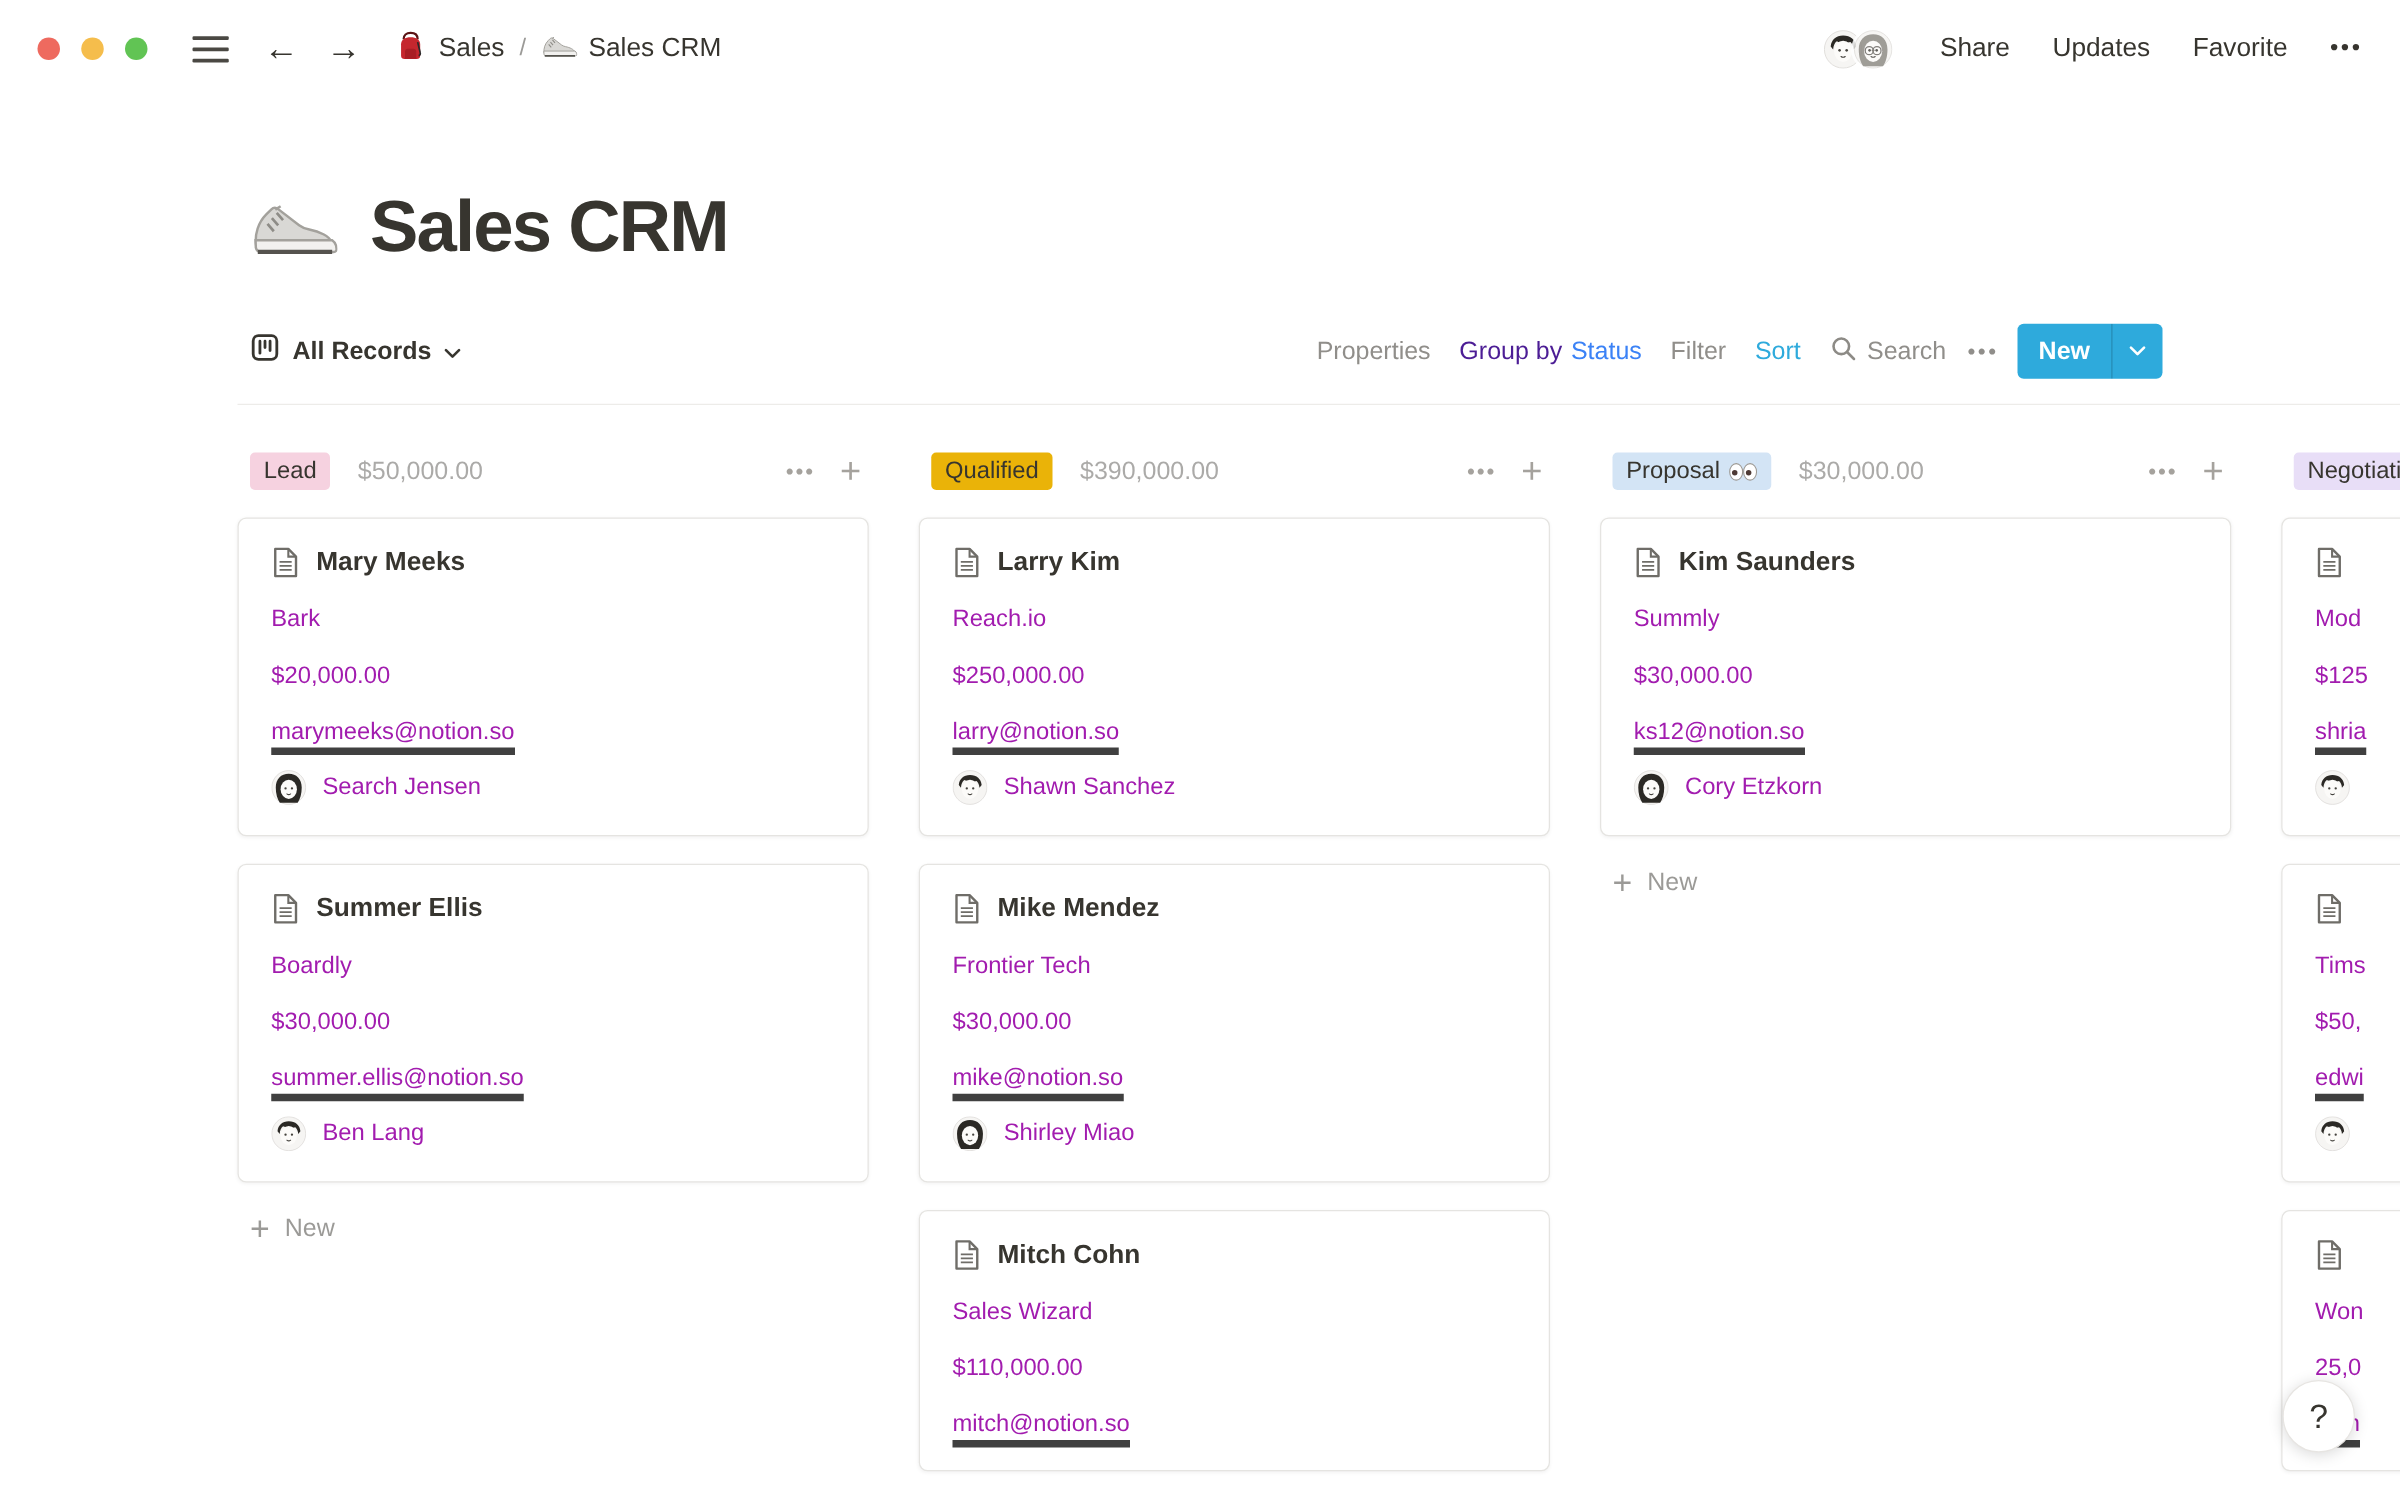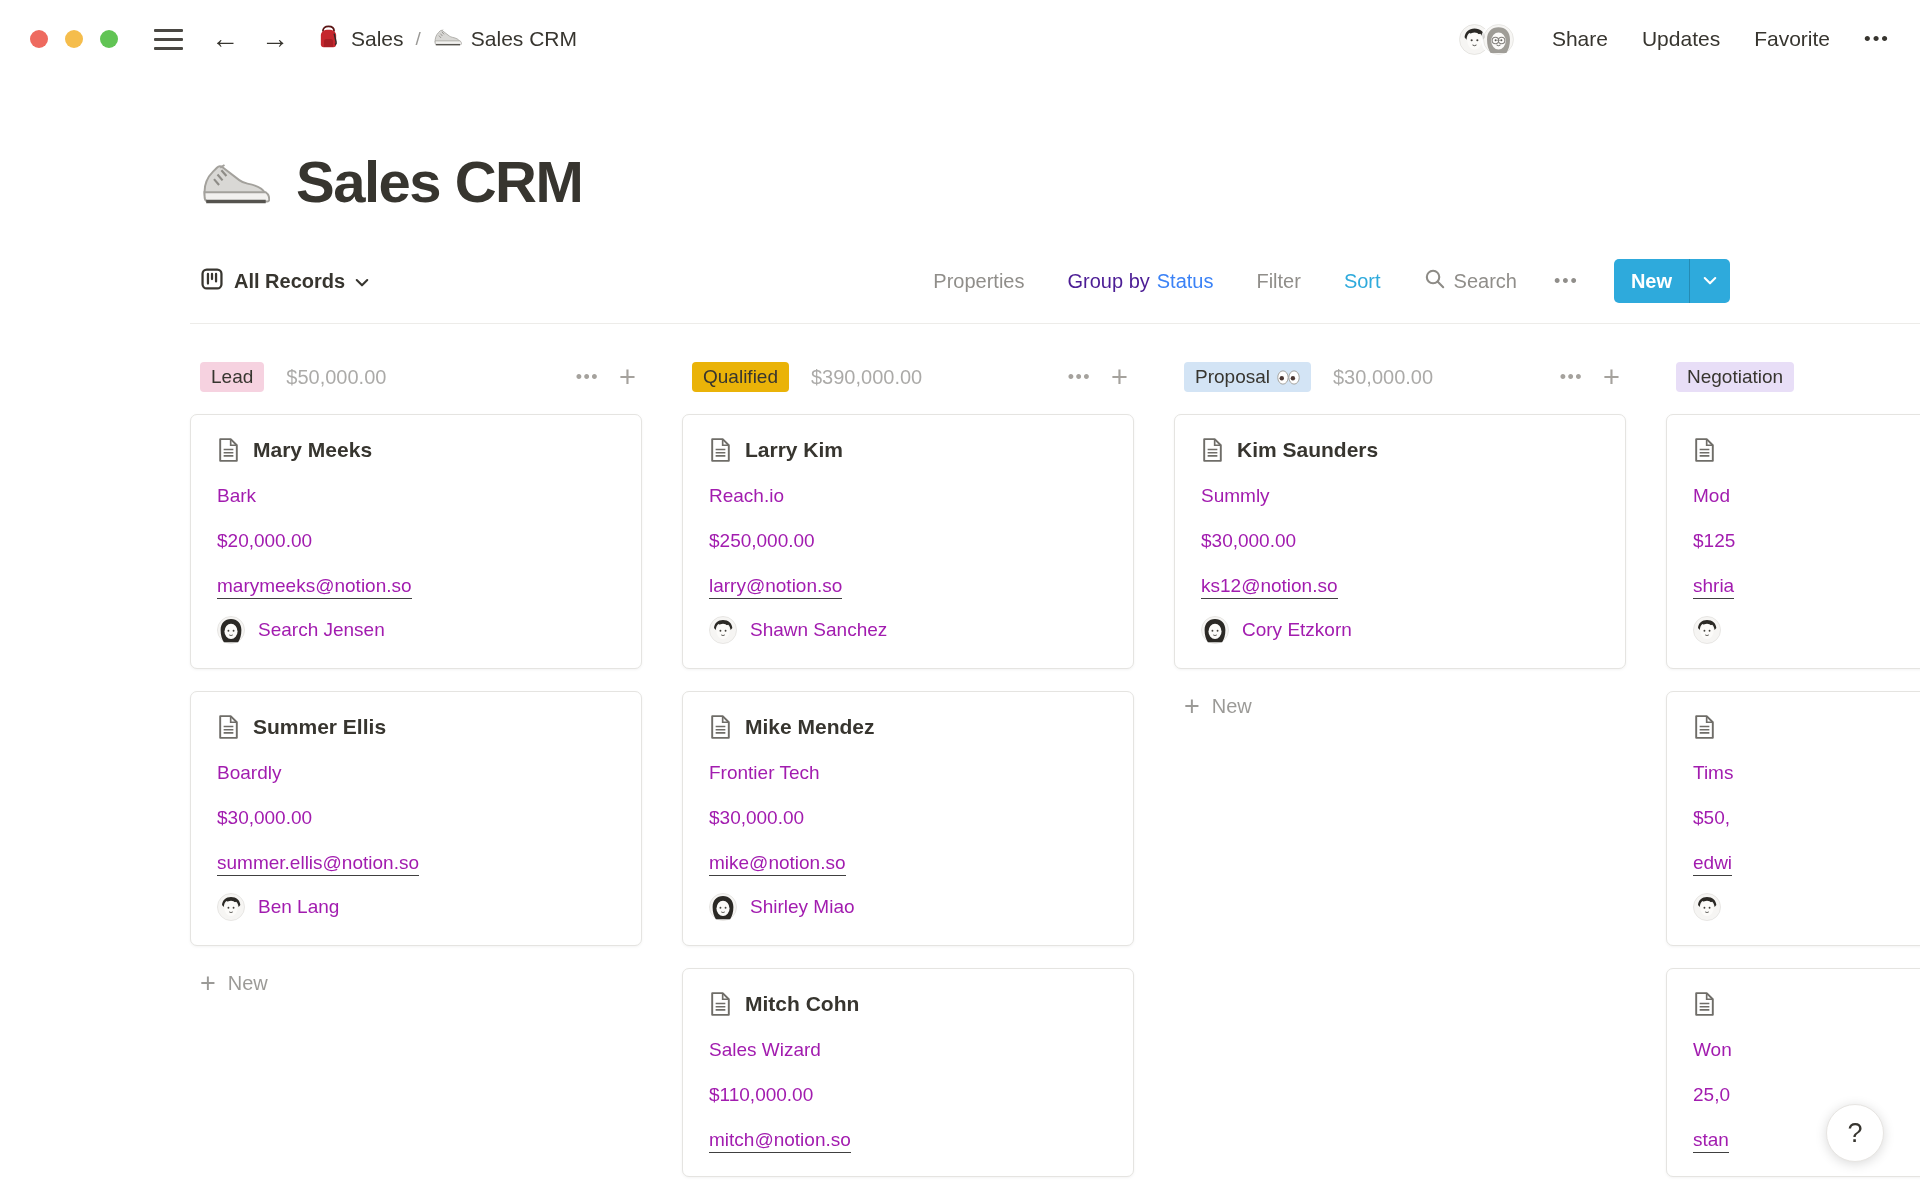--- a/index.html
+++ b/index.html
@@ -28,53 +28,53 @@
   .content { padding-left:190px; }
   .title-row { display:flex; align-items:center; gap:26px; margin:70px 0 0 10px; }
   .title-icon { width:70px; height:48px; }
   .page-title { font-size:58px; font-weight:700; letter-spacing:-1.5px; color:#37352f; }
 
   
   .toolbar { display:flex; align-items:center; margin-top:44px; padding:0 190px 20px 10px;
     border-bottom:1px solid #edece9; }
   .view-tab { display:flex; align-items:center; gap:10px; font-size:20px; font-weight:700; cursor:pointer; }
   .view-tab .chev { display:flex; margin-top:3px; color:#37352f; }
-  .toolbar-right { margin-left:auto; display:flex; align-items:center; gap:43px; }
+  .toolbar-right { margin-left:auto; display:flex; align-items:center; gap:23px; }
   .tb-gray { color:#908e8a; font-size:20px; cursor:pointer; }
   .groupby { display:flex; gap:7px; font-size:20px; cursor:pointer; }
   .groupby .gb-label { color:#4c1d95; }
   .groupby .gb-value { color:#3b82f6;text-align:center; }
   .sort-btn { font-size:20px; cursor:pointer; }
   .search-group { display:flex; align-items:center; gap:8px; cursor:pointer; }
   .toolbar-more { color:#908e8a; font-size:18px; letter-spacing:2px; cursor:pointer; margin-left:-6px; }
   .new-btn { display:flex; align-items:stretch; border-radius:5px; overflow:hidden; color:#fff;
     font-size:20px; font-weight:700; cursor:pointer; margin-left:-8px; height:44px; }
   .new-btn-label { display:flex; align-items:center; padding:0 17px; }
   .new-btn-divider { width:1px; background:rgba(0,0,0,.18); }
   .new-btn-caret { display:flex; align-items:center; padding:0 13px; color:#fff; }
 
   
   .board { display:flex; gap:40px; margin-top:38px; width:max-content; align-items:flex-start; }
-  .column { width:452px; flex:none; }
+  .column { width:505px; flex:none; }
   .col-header { display:flex; align-items:center; padding:0 6px 0 10px; }
   .badge { display:inline-flex; align-items:center; gap:7px; border-radius:4px; padding:4px 11px;
     font-size:19px; color:#37352f; white-space:nowrap; cursor:pointer; }
   .badge .eyes { display:flex; }
   .col-sum { margin-left:22px; font-size:20px; color:rgba(55,53,47,.42); white-space:nowrap; }
   .col-actions { margin-left:auto; display:flex; align-items:center; gap:20px; color:#a5a29d; }
   .col-more { font-size:18px; letter-spacing:1.5px; cursor:pointer; }
   .col-add { font-size:29px; font-weight:300; cursor:pointer; line-height:1; }
 
   .card { margin-top:22px; background:#fff; border:1px solid #e5e4e1; border-radius:7px;
     box-shadow:0 1px 3px rgba(15,15,15,.05); padding:22px 26px 24px; cursor:pointer; }
   .card-title-row { display:flex; align-items:center; gap:13px; }
   .card-title { font-size:21px; font-weight:700; color:#37352f; }
   .doc-icon { display:flex; flex:none; }
   .card-line { margin-top:21px; font-size:19px; line-height:24px; color:#a21caf; }
-  .email { border-bottom:1px solid #404040; padding-bottom:2px; cursor:pointer; }
+  .email { border-bottom:6px solid #404040; padding-bottom:2px; cursor:pointer; }
   .person { display:flex; align-items:center; gap:13px; margin-top:18px; }
   .p-avatar { width:28px; height:28px; flex:none; display:inline-block; }
   .new-row { display:flex; align-items:center; gap:12px; margin-top:24px; padding-left:10px;
     color:rgba(55,53,47,.5); font-size:20px; cursor:pointer; }
   .new-row .plus { font-size:27px; font-weight:300; line-height:1; }
 
   
   .help-btn { position:absolute; right:36px; bottom:38px; width:58px; height:58px; border-radius:50%;
     background:#fff; border:1px solid #e7e5e2; box-shadow:0 2px 12px rgba(0,0,0,.15);
     display:flex; align-items:center; justify-content:center; font-size:27px; font-weight:500;

